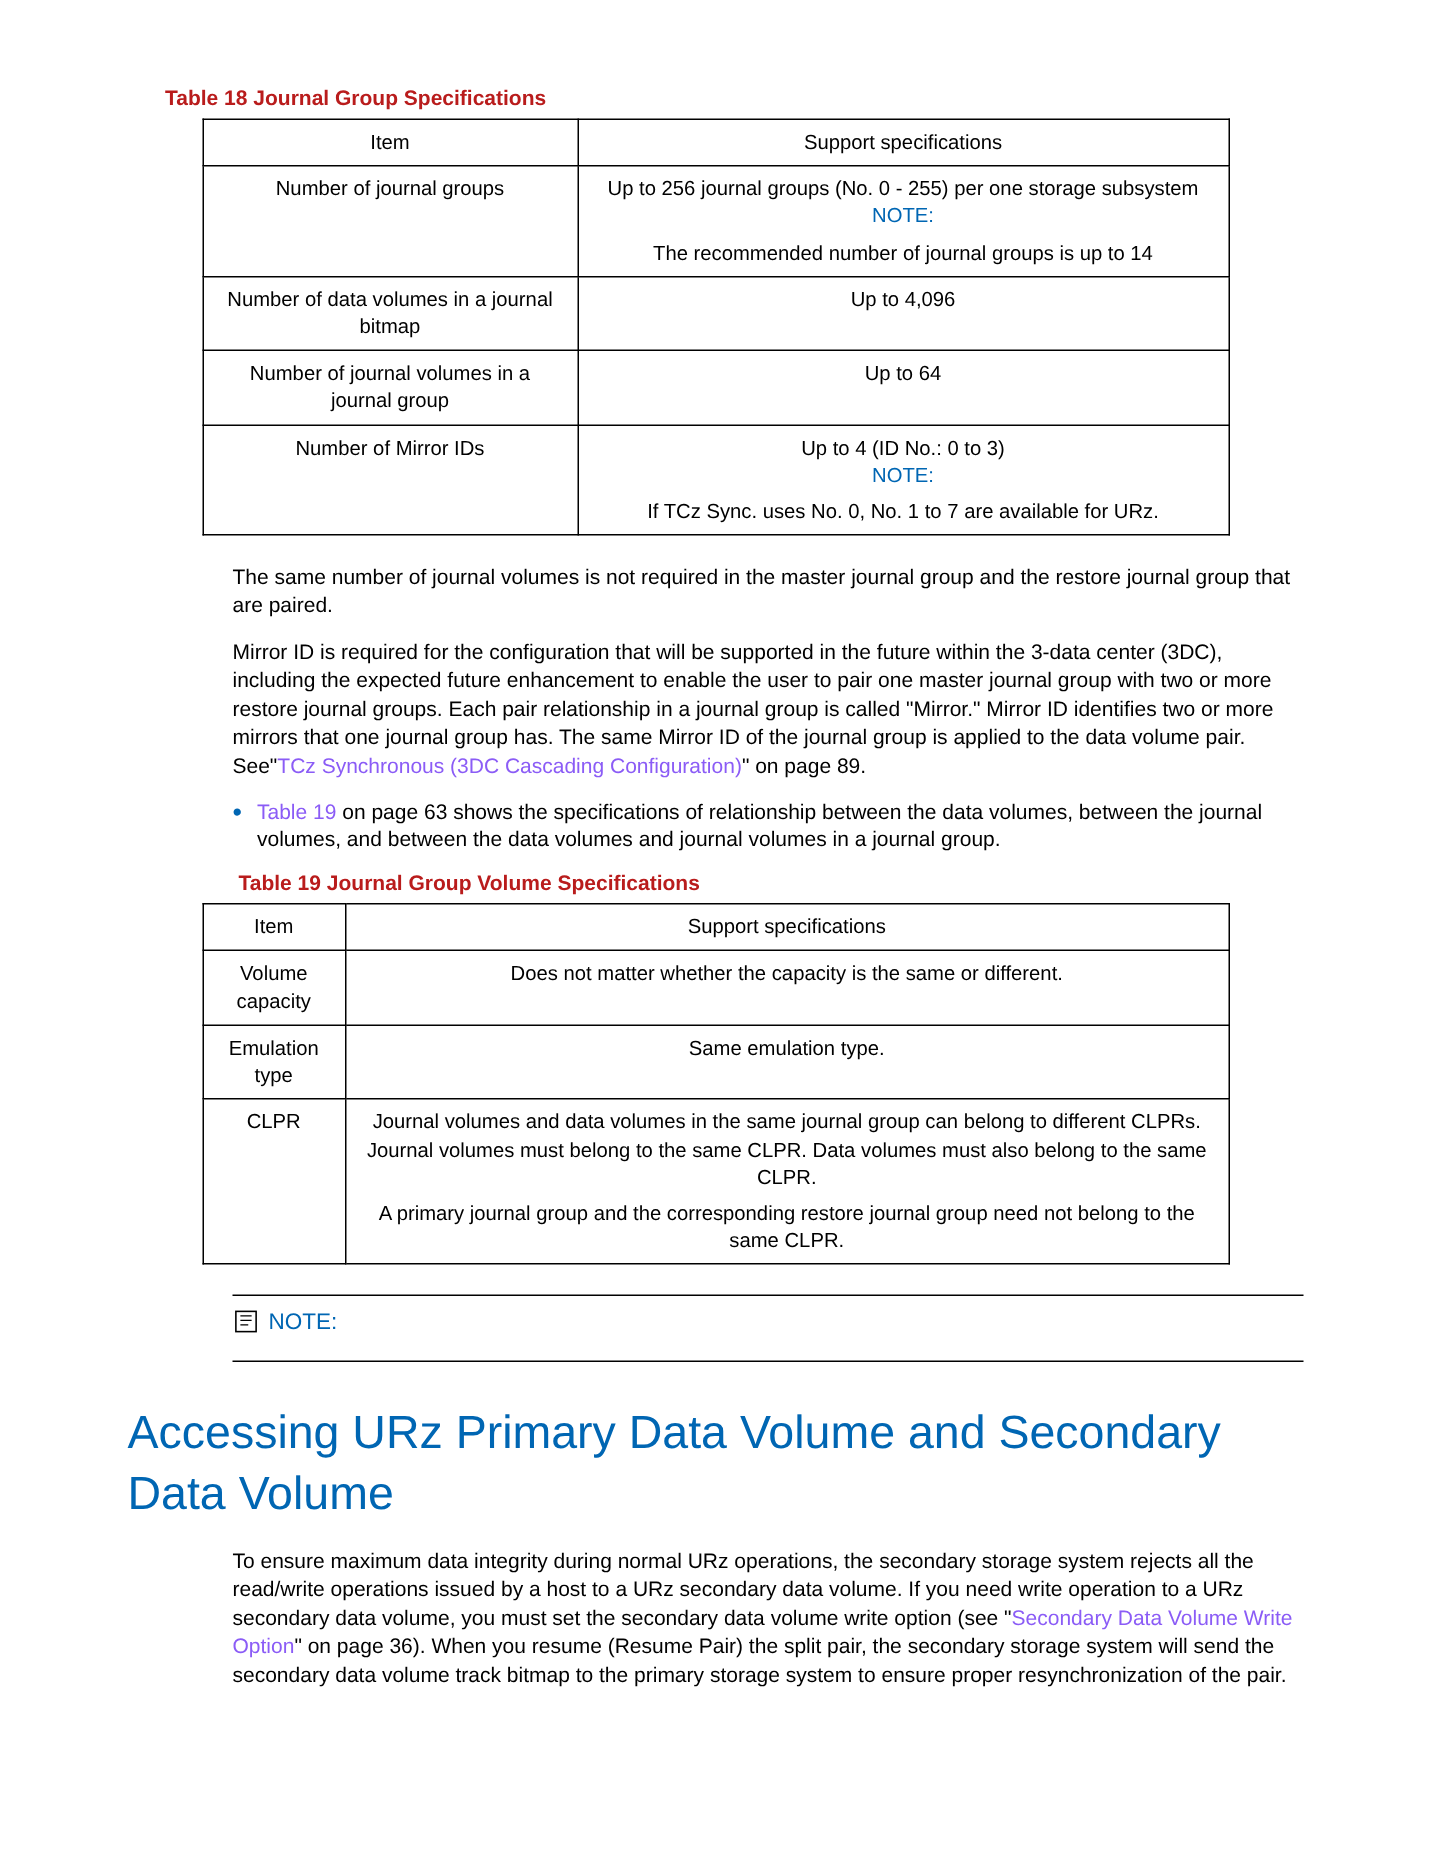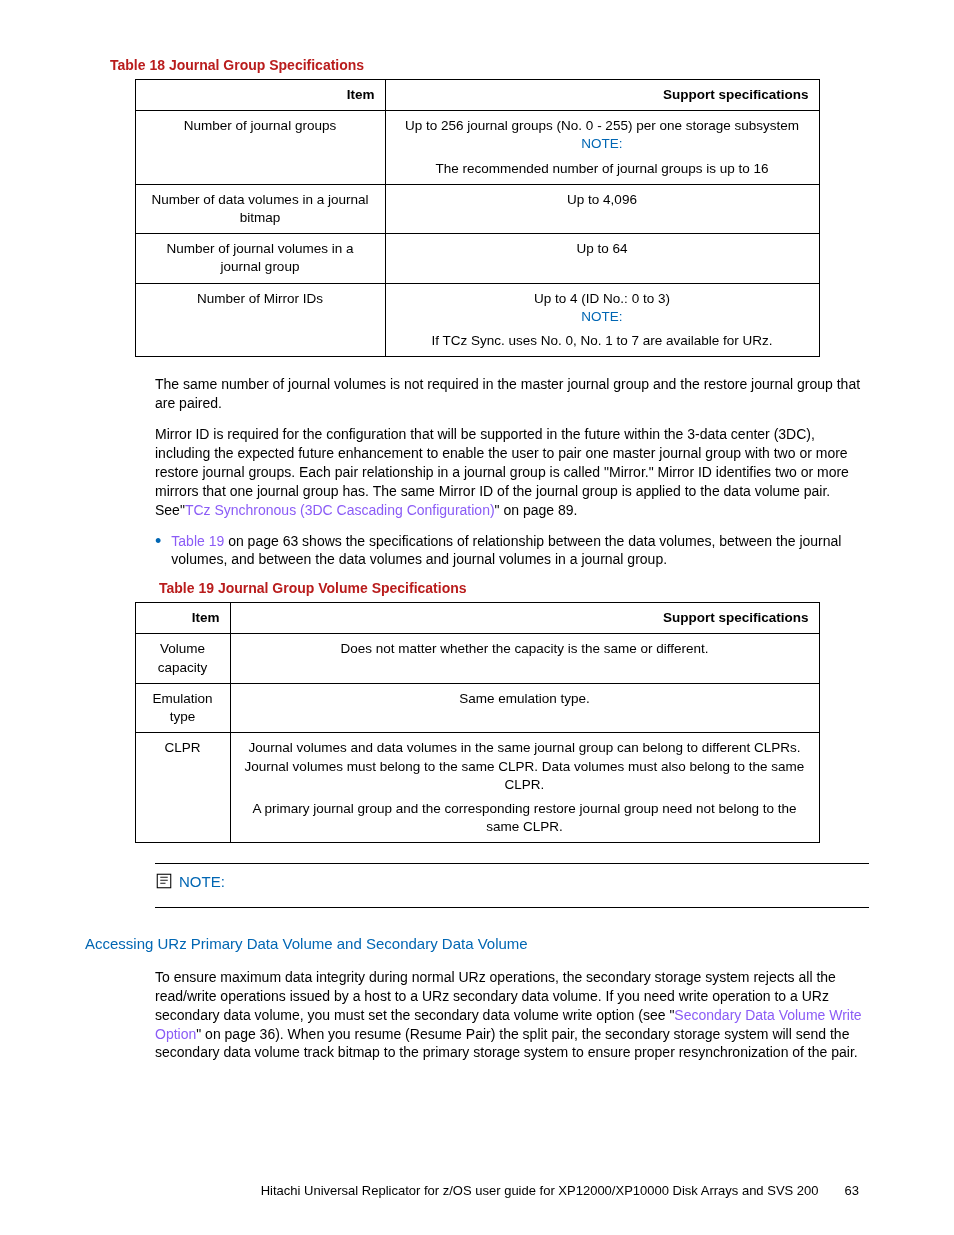--- a/index.html
+++ b/index.html
@@ -27,43 +27,43 @@
   }
   table.t19 { width: 685px; }
   th, td {
     border: 1px solid #000;
     padding: 6px 10px;
     vertical-align: top;
     text-align: center;
     font-size: 13.5px;
   }
   th {
-    font-weight: bold;
-    text-align: right;
+    font-weight: normal;
+    text-align: center;
   }
   .t18 th:first-child, .t18 td:first-child { width: 250px; }
   .t19 th:first-child, .t19 td:first-child { width: 95px; }
   .note-label { color: #0066b3; }
   .para { margin: 0 0 12px 70px; }
   .bullet-row { display: flex; margin: 0 0 10px 70px; }
   .bullet-dot { color: #0066b3; font-size: 18px; line-height: 1; padding: 0 10px 0 0; }
   .link { color: #8b5cf6; }
   .note-block {
     margin: 20px 0 20px 70px;
     border-top: 1px solid #000;
     border-bottom: 1px solid #000;
     padding: 8px 0 10px 0;
     display: flex;
   }
   .note-icon { width: 24px; flex: none; font-size: 14px; }
   .note-body { flex: 1; }
   .note-body .note-head { color: #0066b3; font-size: 15px; margin-bottom: 4px; }
   .section-heading {
     color: #0066b3;
-    font-size: 15px;
+    font-size: 31px;
     font-weight: normal;
     margin: 26px 0 14px 0;
   }
   .footer {
     position: relative;
     margin-top: 120px;
     font-size: 13px;
     display: flex;
     justify-content: flex-end;
     align-items: baseline;
@@ -82,21 +82,21 @@
       <th>Item</th>
       <th>Support specifications</th>
     </tr>
   </thead>
   <tbody>
     <tr>
       <td>Number of journal groups</td>
       <td>
         <span>Up to 256 journal groups (No. 0 - 255) per one storage subsystem</span><br>
         <span class="note-label">NOTE:</span>
-        <div class="cell-block">The recommended number of journal groups is up to 16</div>
+        <div class="cell-block">The recommended number of journal groups is up to 14</div>
       </td>
     </tr>
     <tr>
       <td>Number of data volumes in a journal bitmap</td>
       <td>Up to 4,096</td>
     </tr>
     <tr>
       <td>Number of journal volumes in a journal group</td>
       <td>Up to 64</td>
     </tr>

